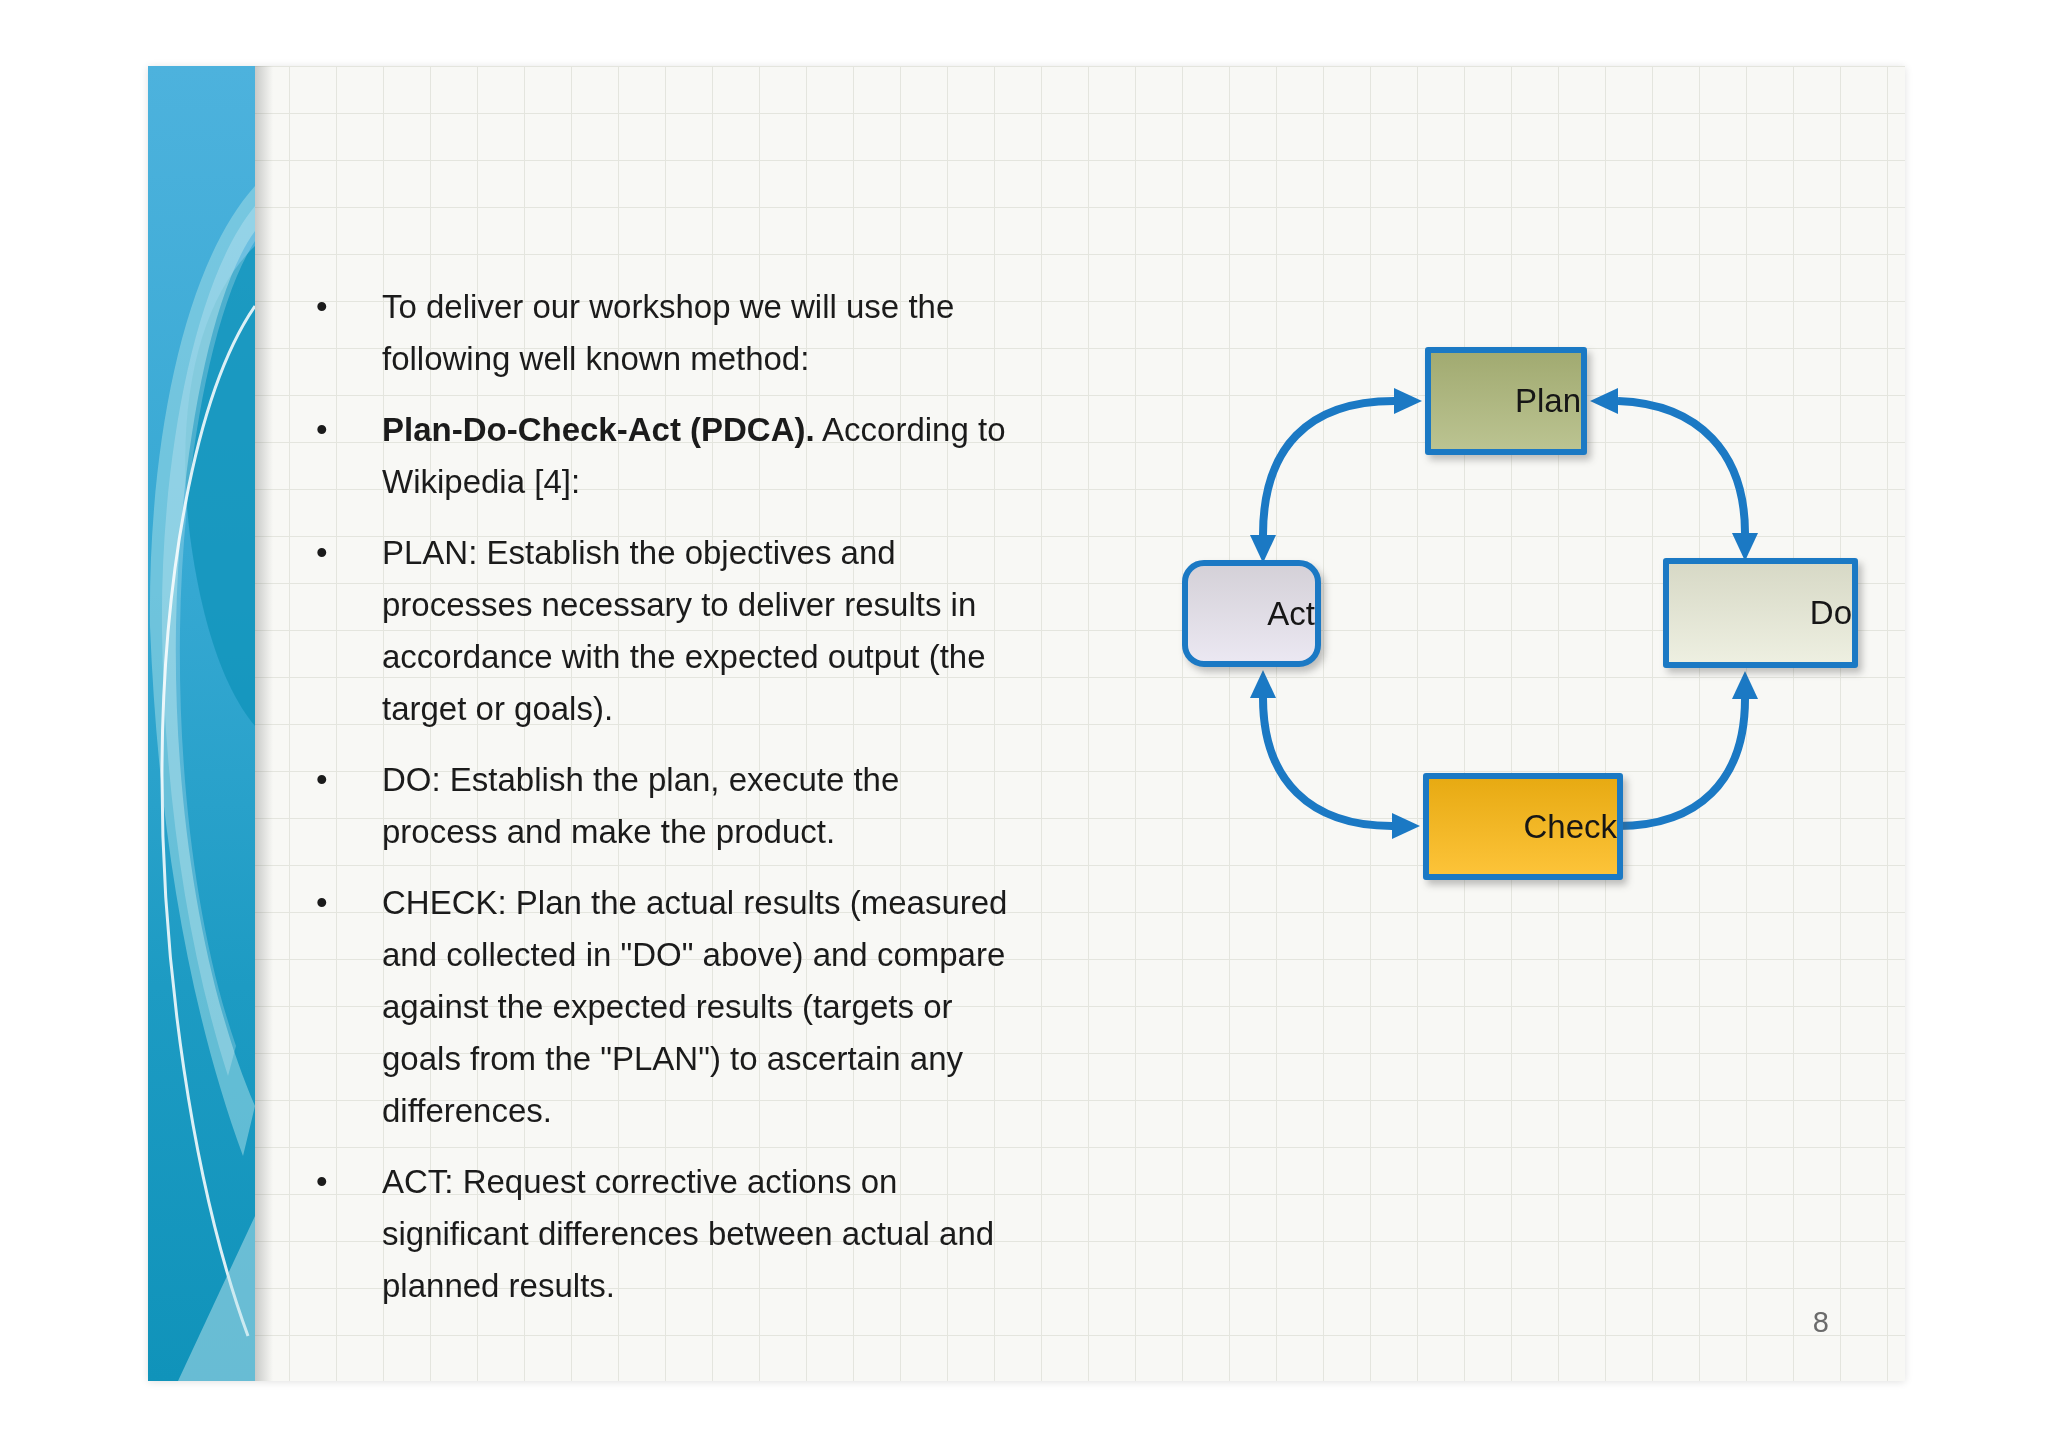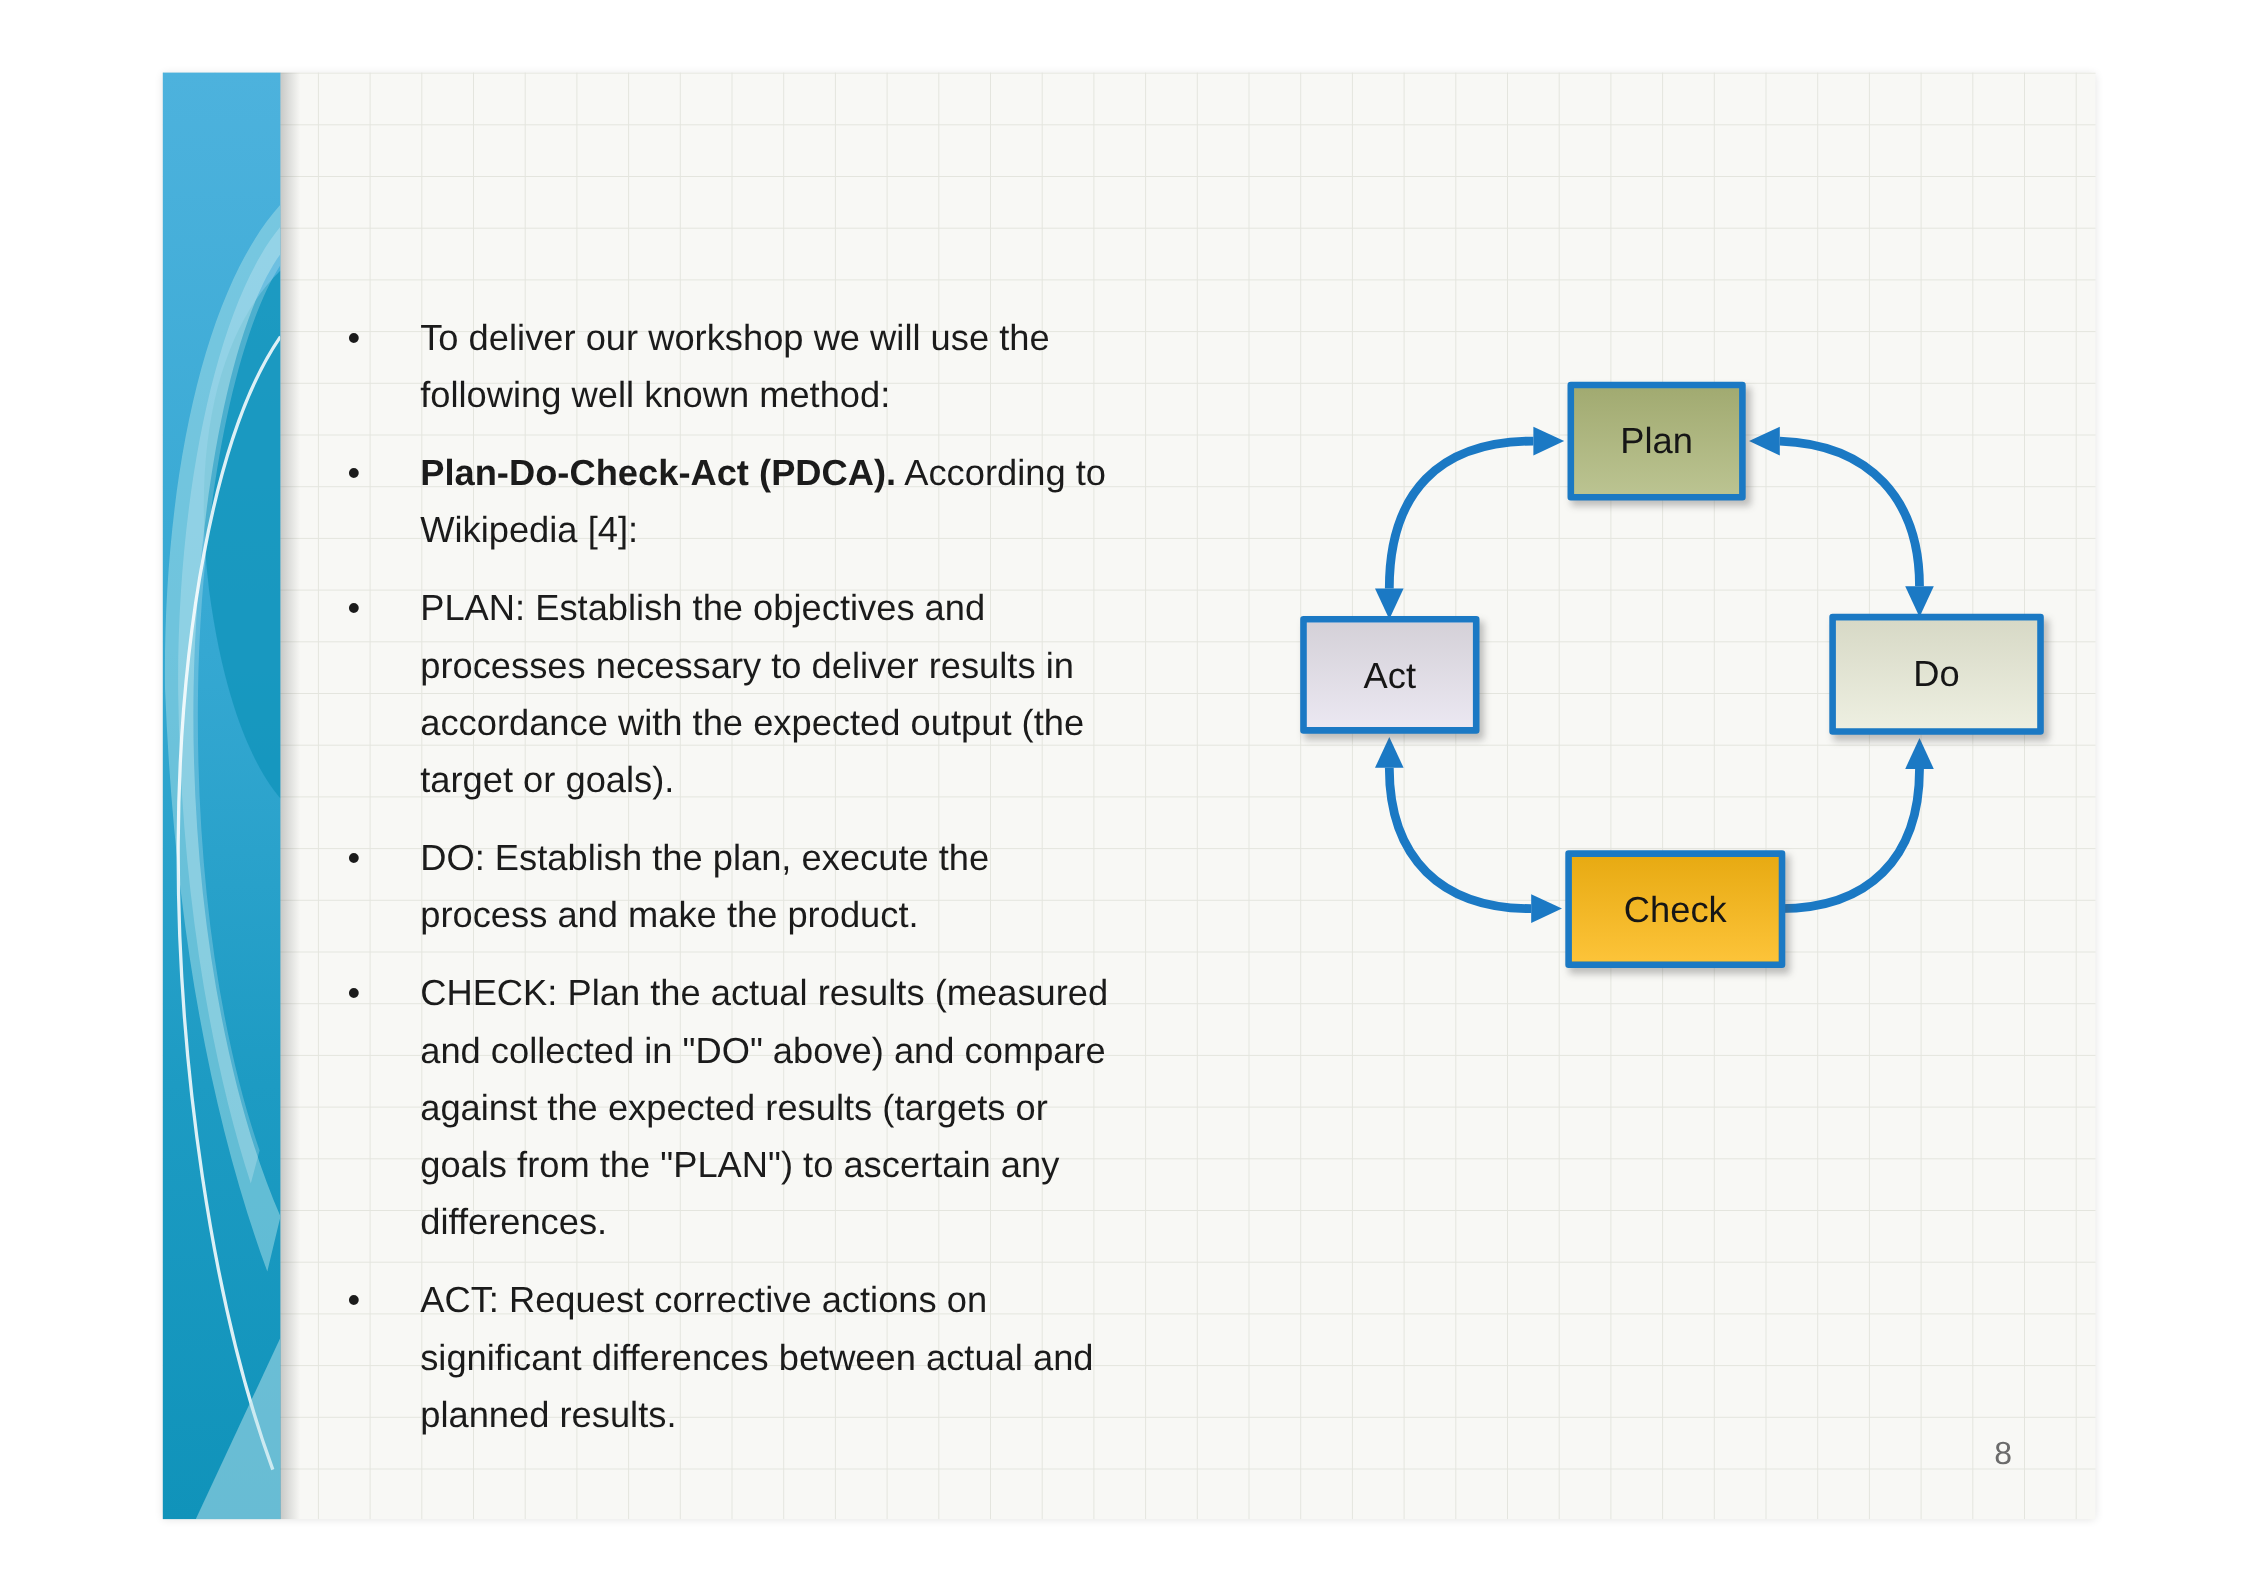--- a/index.html
+++ b/index.html
@@ -43,29 +43,29 @@
   .bullet .dot { position:absolute; left:0; top:0; white-space:normal; }
   .bullet b { font-weight:bold; }
 
   
   .diagram-svg { position:absolute; left:0; top:0; pointer-events:none; }
   .arrow      { fill:none; stroke:var(--accent-blue); stroke-width:8; }
   .arrowhead  { fill:var(--accent-blue); stroke:none; }
 
   .node {
     position:absolute; border:6px solid var(--accent-blue); border-radius:3px;
-    display:flex; align-items:center; justify-content:center;
+    display:flex; align-items:center; justify-content:flex-end;
     font-size:33px; color:#161616;
     background-image:linear-gradient(rgba(50,50,15,0.10), rgba(255,255,255,0.16));
     box-shadow:4px 5px 7px rgba(80,80,80,0.35);
   }
   .node-plan  { left:1277px; top:281px; width:162px; height:108px; }
   .node-do    { left:1515px; top:492px; width:195px; height:110px; }
   .node-check { left:1275px; top:707px; width:200px; height:107px; }
-  .node-act   { left:1034px; top:494px; width:163px; height:107px; }
+  .node-act   { left:1034px; top:494px; width:139px; height:107px;border-radius:22px; }
 
   .page-number {
     position:absolute; right:76px; bottom:42px;
     font-size:29px; color:var(--page-number-color);
   }
 </style>
 </head>
 <body>
 
 <div class="slide">

